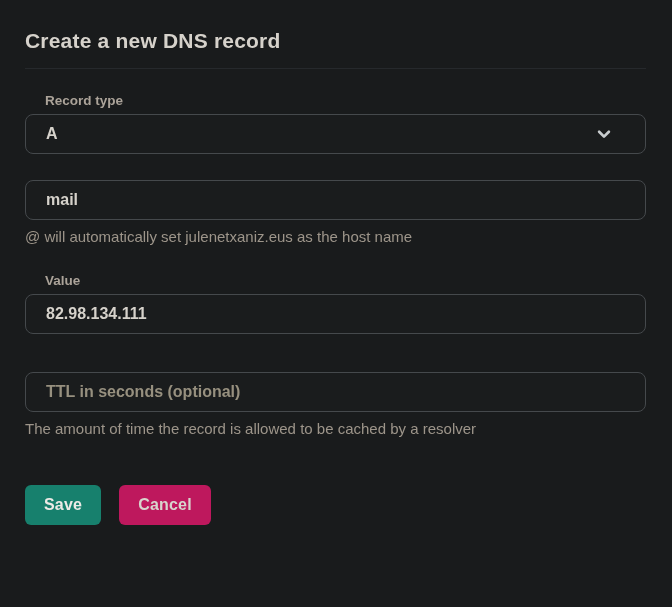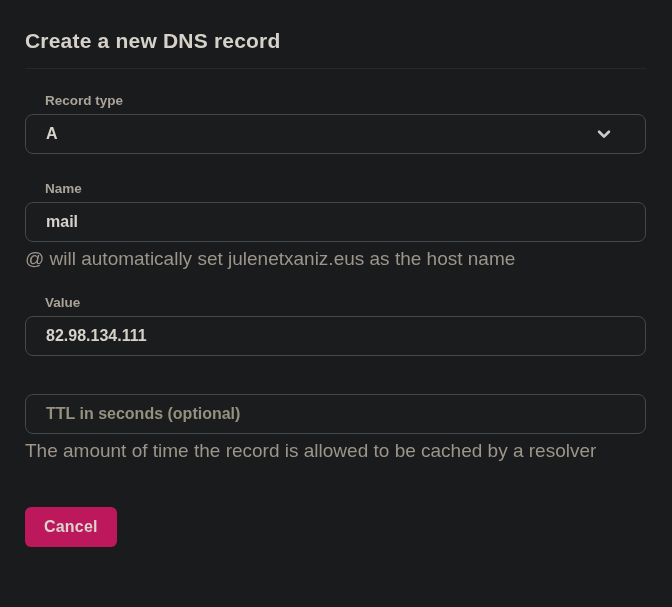--- a/index.html
+++ b/index.html
@@ -61,21 +61,21 @@
   }
   .select-control {
     display: flex;
     align-items: center;
     justify-content: space-between;
     cursor: pointer;
   }
   .select-value { font-size: 16px; font-weight: 600; color: #d6d2cb; }
   .chevron { width: 18px; height: 18px; flex: 0 0 auto; margin-right: 12px; }
   .helper-text {
-    font-size: 19px;
+    font-size: 15px;
     line-height: 19px;
     font-weight: 400;
     color: #9d958a;
     margin-top: 7px;
   }
   .button-row {
     display: flex;
     gap: 18px;
     margin-top: 47px;
   }
@@ -105,32 +105,32 @@
     <label class="field-label">Record type</label>
     <div class="control select-control">
       <span class="select-value">A</span>
       <svg class="chevron" viewBox="0 0 24 24" fill="none" stroke="#c8ccce" stroke-width="3.6" stroke-linecap="round" stroke-linejoin="round">
         <path d="M5.5 9l6.5 6.5L18.5 9"></path>
       </svg>
     </div>
   </div>
 
   <div class="field-group">
-    <label class="field-label">Name</label>
     <input class="control" type="text" value="mail" style="">
     <div class="helper-text">@ will automatically set julenetxaniz.eus as the host name</div>
   </div>
 
   <div class="field-group">
     <label class="field-label">Value</label>
     <input class="control" type="text" value="82.98.134.111" style="">
   </div>
 
   <div class="field-group no-label last">
     <input class="control" type="text" placeholder="TTL in seconds (optional)" style="">
     <div class="helper-text">The amount of time the record is allowed to be cached by a resolver</div>
   </div>
 
   <div class="button-row">
+    <button class="btn btn-save">Save</button>
     <button class="btn btn-cancel">Cancel</button>
   </div>
 
 </div>
 
 </body></html>

